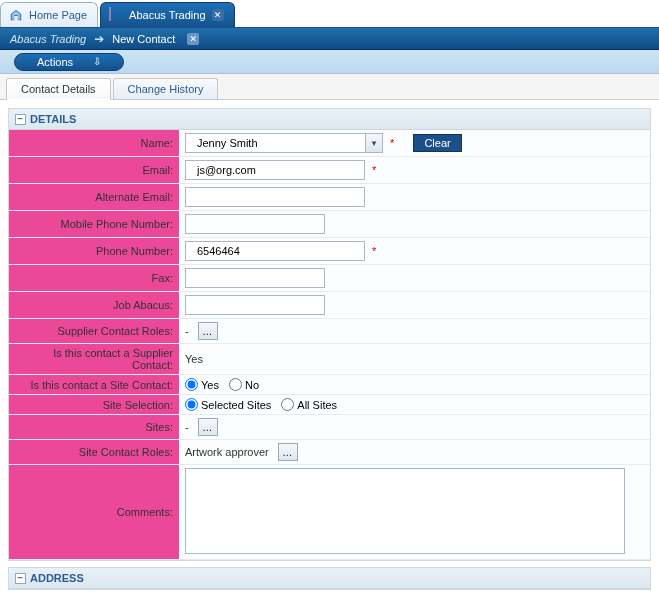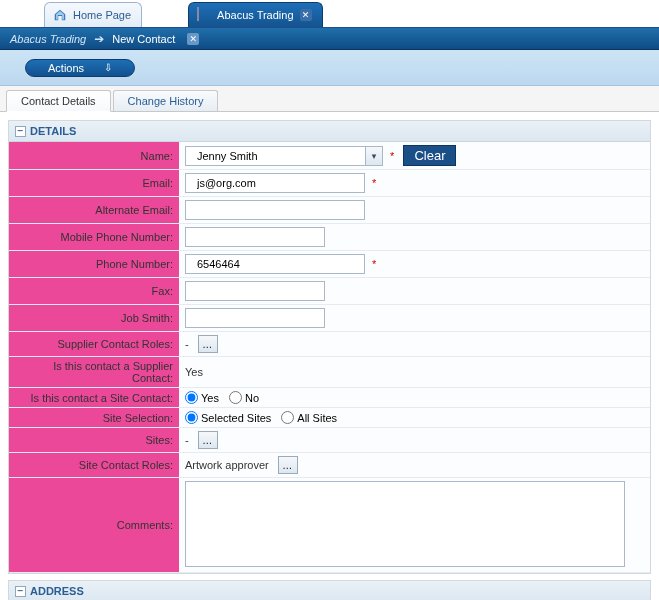--- a/index.html
+++ b/index.html
@@ -1,36 +1,36 @@
 <!DOCTYPE html>
 <html><head>
 <meta charset="utf-8">
 <style>
 * { box-sizing: border-box; margin: 0; padding: 0; }
 body { font-family: Arial, Helvetica, sans-serif; font-size: 11px; background: #fff; width: 659px; }
 
 
 .top-tabs { display: flex; background: #fff; height: 28px; align-items: flex-end; border-bottom: 1px solid #1d4d8c; }
-.top-tab { display: flex; align-items: center; gap: 6px; padding: 5px 10px 5px 8px; border-radius: 6px 6px 0 0; border: 1px solid #9ab5d4; border-bottom: none; background: linear-gradient(#f5f9fd, #e3edf7); color: #2a5d94; font-size: 11px; cursor: pointer; margin-right: 2px; margin-left: 44px;}
+.top-tab { display: flex; align-items: center; gap: 6px; padding: 5px 10px 5px 8px; border-radius: 6px 6px 0 0; border: 1px solid #9ab5d4; border-bottom: none; background: linear-gradient(#f5f9fd, #e3edf7); color: #2a5d94; font-size: 11px; cursor: pointer; margin-right: 2px;}
 .top-tab.active { background: linear-gradient(#1d6fb7, #14538f); color: #fff; border-color: #0e3b6c; position: relative; }
 .tab-icon { width: 14px; height: 14px; display: inline-block; }
 .close-x { width: 12px; height: 12px; background: #6798c8; color:#fff; border-radius:2px; font-size:9px; line-height:12px; text-align:center; cursor:pointer;}
 .top-tab.active .close-x { background: #3a6ea8; }
 .home-icon svg { width:14px;height:14px;}
 .doc-icon { background: #fff; border:1px solid #88a; width:12px;height:14px; position:relative;}
 .doc-icon::before{content:"";position:absolute;top:2px;left:2px;right:2px;height:1px;background:#88a;box-shadow:0 2px 0 #88a,0 4px 0 #88a,0 6px 0 #88a;}
 
 
 .breadcrumb-bar { background: linear-gradient(#1f6fab, #0f4b85); color: #fff; height: 22px; display: flex; align-items: center; padding: 0 10px; font-size: 11px; gap: 8px; border-bottom:1px solid #0a3560;}
 .breadcrumb-bar .crumb-root { font-style: italic; color: #cfe3f5; }
 .bc-arrow { color:#cfe3f5; font-size:12px;}
 .bc-close { width:12px;height:12px;background:#6798c8;color:#fff;border-radius:2px;font-size:9px;line-height:12px;text-align:center;cursor:pointer;margin-left:4px;}
 
 
-.actions-bar { background: linear-gradient(#cde4f5, #bcd8ef); height: 36px; display:flex; align-items:center; padding-left:25px; border-bottom:1px solid #a8c3dd;}
+.actions-bar { background: linear-gradient(#cde4f5, #bcd8ef); height: 24px; display:flex; align-items:center; padding-left:14px; border-bottom:1px solid #a8c3dd;}
 .actions-btn { background: linear-gradient(#1e6fb5,#12518f); color:#fff; border-radius:10px; padding:2px 22px 2px 22px; font-size:11px; display:flex; align-items:center; gap:20px; cursor:pointer; border:1px solid #0d3d6e;}
 .actions-arrow { font-size:10px; }
 
 
 .sub-tabs { display:flex; background:#f5f5f5; height:26px; align-items:flex-end; padding-left:6px; border-bottom:1px solid #c8c8c8; padding-top:20px;}
 .sub-tab { padding:4px 14px; font-size:11px; border:1px solid #c8c8c8; border-bottom:none; border-radius:3px 3px 0 0; background:linear-gradient(#f9fbfd,#e6edf4); color:#2a5d94; cursor:pointer; margin-right:2px;}
 .sub-tab.active { background:linear-gradient(#fff,#f6f9fc); border-bottom:1px solid #fff; margin-bottom:-1px; color:#333;}
 
 
 .section { margin:8px 8px 0 8px; border:1px solid #d0d8e0;}
@@ -42,21 +42,21 @@
 .form-table td.label-cell { width:170px; font-weight:normal; background:#ec4899; color:#333;text-align:right;}
 .form-table td.value-cell { background:#fcfdfe;}
 
 .text-input { border:1px solid #a8b8c8; padding:2px 11px; font-size:11px; height:20px;}
 .w180 { width:180px;}
 .w140 { width:140px;}
 .req-star { color:#c00; margin-left:4px; font-size:11px;}
 .dropdown { display:inline-flex; align-items:center;}
 .dropdown .text-input { border-right:none;}
 .dd-btn { width:18px; height:20px; border:1px solid #a8b8c8; background:linear-gradient(#f5f8fb,#dde7ef); display:flex;align-items:center;justify-content:center;cursor:pointer; font-size:9px; color:#446;}
-.btn-primary { background:#1b4f88; color:#fff; border:1px solid #0e3560; padding:2px 10px; font-size:13px; margin-left:6px; cursor:pointer;}
+.btn-primary { background:#1b4f88; color:#fff; border:1px solid #0e3560; padding:2px 10px; font-size:11px; margin-left:16px; cursor:pointer;}
 .radio-row { display:flex; gap:10px; align-items:center;}
 .radio-row label { display:flex; align-items:center; gap:3px; font-size:11px; font-weight:normal;}
 .lookup-btn { width:20px;height:18px;border:1px solid #9ab; background:linear-gradient(#f5f8fb,#dde7ef); display:inline-flex;align-items:center;justify-content:center; font-size:10px; cursor:pointer; margin-left:6px; letter-spacing:1px;}
 textarea.comments { width:440px; height:86px; border:1px solid #a8b8c8; font-size:11px; padding:4px; resize:none; overflow-y:scroll;}
 .val-text { font-size:11px; color:#333;}
 </style>
 </head>
 <body>
 
 <div class="top-tabs">
@@ -133,21 +133,21 @@
       <td class="value-cell">
         <input class="text-input w180" value="6546464" style="">
         <span class="req-star">*</span>
       </td>
     </tr>
     <tr>
       <td class="label-cell">Fax:</td>
       <td class="value-cell"><input class="text-input w140" value="" style=""></td>
     </tr>
     <tr>
-      <td class="label-cell">Job Smith:</td>
+      <td class="label-cell">Job Abacus:</td>
       <td class="value-cell"><input class="text-input w140" value="" style=""></td>
     </tr>
     <tr>
       <td class="label-cell">Supplier Contact Roles:</td>
       <td class="value-cell">
         <span class="val-text">-</span>
         <span class="lookup-btn">…</span>
       </td>
     </tr>
     <tr>

